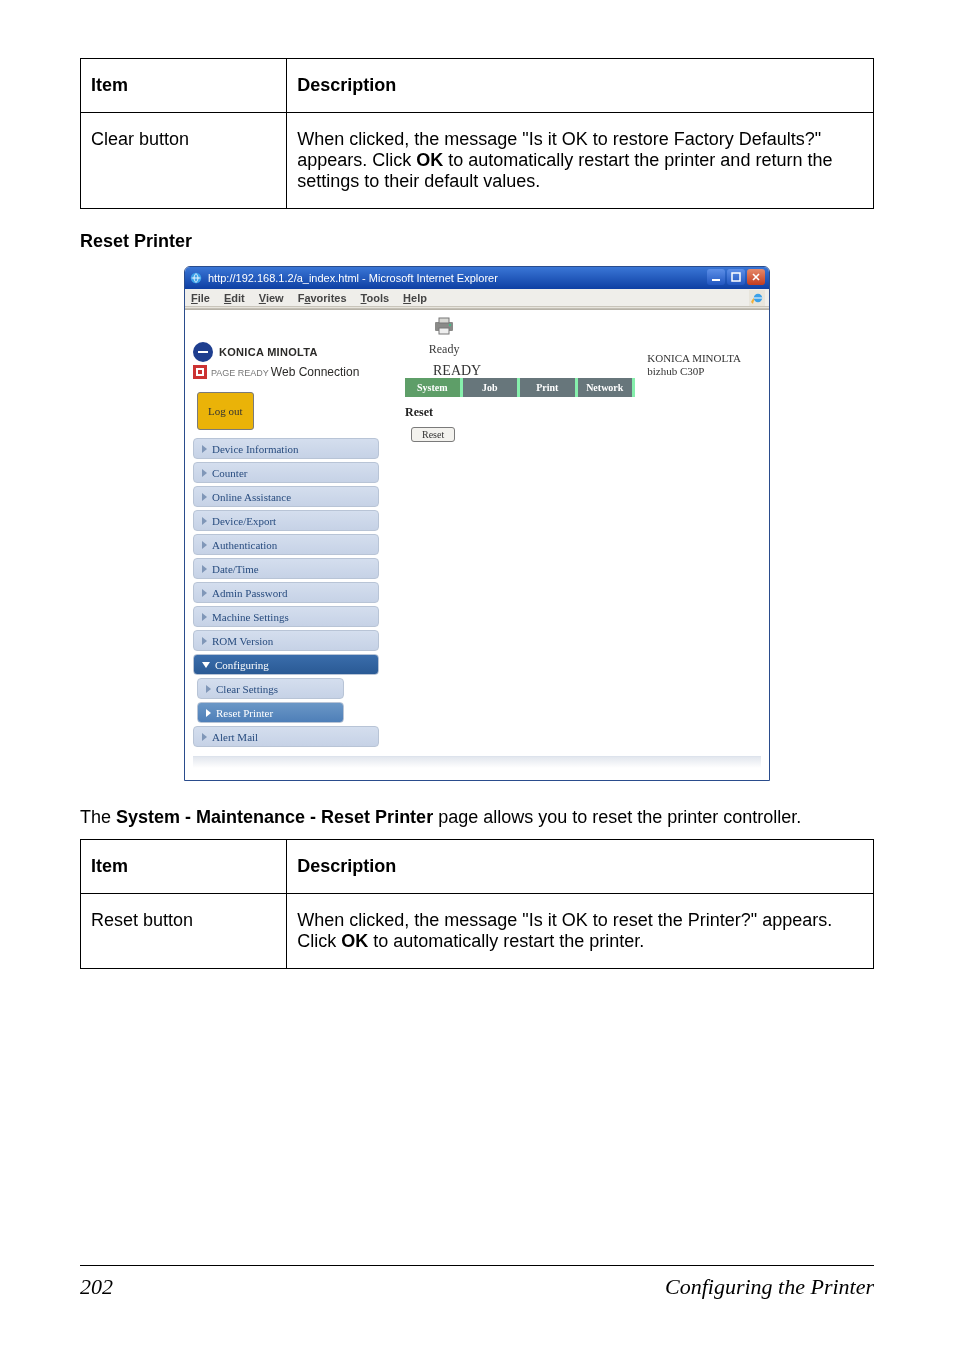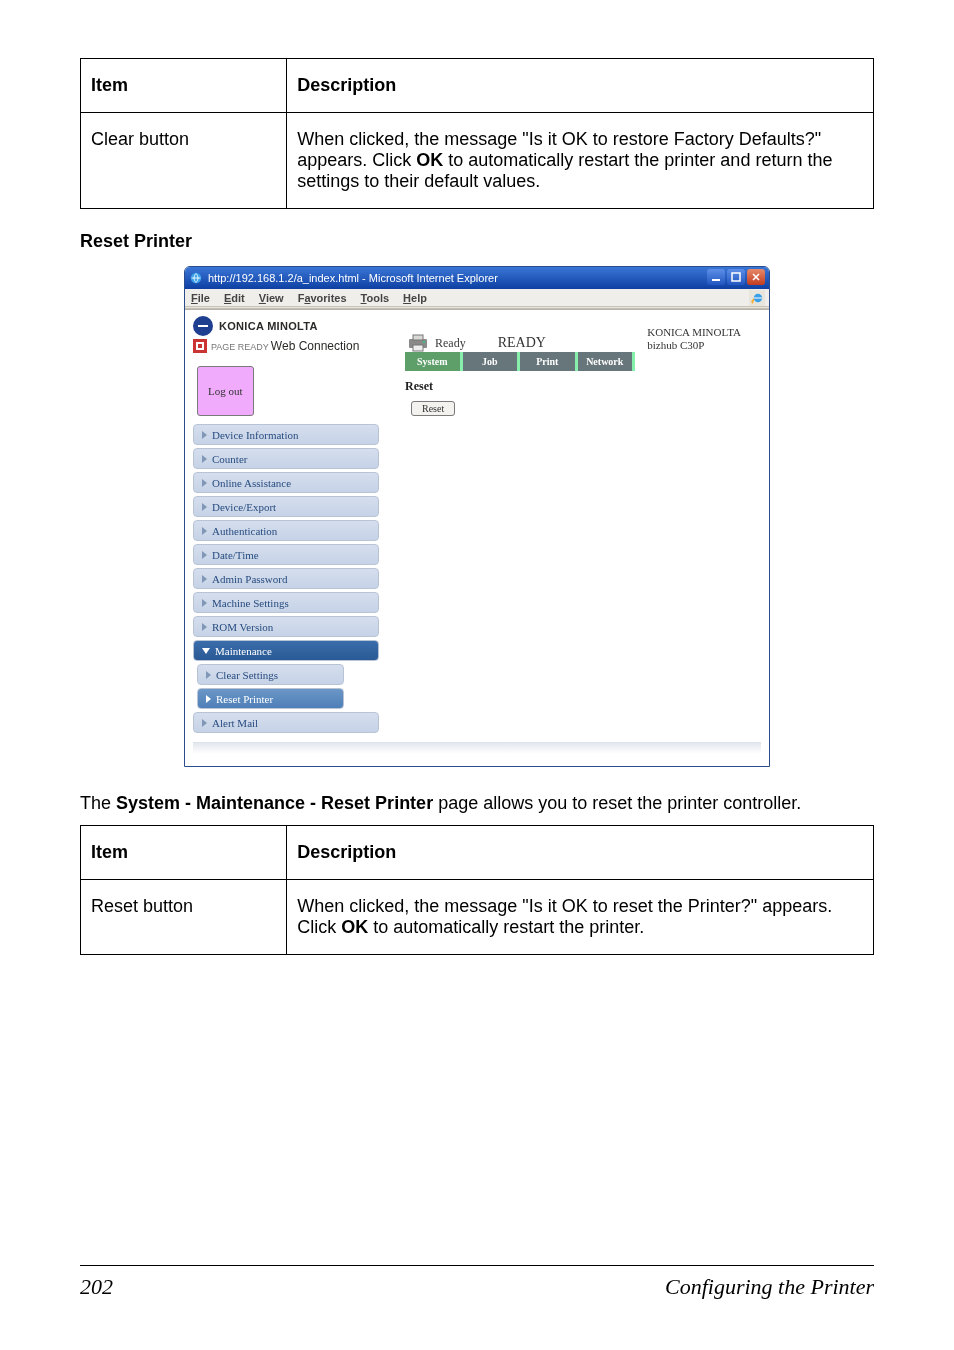--- a/index.html
+++ b/index.html
@@ -68,30 +68,30 @@
   .km-hdr{display:flex;align-items:flex-end;gap:14px;}
   .km-left{min-width:186px;}
   .km-logo{display:flex;align-items:center;gap:6px;}
   .km-circle{width:20px;height:20px;border-radius:50%;background:#1E3E8F;display:flex;align-items:center;justify-content:center;}
   .km-circle span{width:10px;height:2px;background:#fff;display:block;}
   .km-logotxt{font:700 11px Arial;color:#2B2A28;letter-spacing:.3px;}
   .pslogo{margin-top:3px;display:flex;align-items:center;gap:4px;}
   .psicon{width:14px;height:14px;}
   .pstxt{font:400 12px Arial;color:#2B2A28;}
   .pstxt .lt{font-size:9px;color:#777;margin-right:2px;}
-  .ready{display:flex;align-items:center;gap:6px;margin-left:14px;}
+  .ready{display:flex;align-items:center;gap:6px;margin-left:14px;flex-direction:column;}
   .pricon{width:22px;height:20px;}
   .ready-lbl{font:400 12px "Times New Roman",serif;color:#3A3A3A;}
   .ready-big{font:400 14px "Times New Roman",serif;color:#333;margin-left:26px;}
   .km-model{margin-left:auto;text-align:left;padding-top:3px;font:400 11px "Times New Roman",serif;color:#333;line-height:1.25;margin-right:20px;}
 
   .logout{
     margin:14px 0 0 4px; display:inline-block; font:400 11px Tahoma;
-    padding:18px 10px; border:1.5px solid #7A7A7A; border-radius:3px;
-    background:#f0abfc; color:#333;
+    padding:12px 10px; border:1.5px solid #7A7A7A; border-radius:3px;
+    background:#eab308; color:#333;
   }
 
   .twocol{display:flex; gap:18px; margin-top:-1px;}
   .lcol{}
   .tabrow{width:230px;height:19px;display:flex;margin:0 0 8px 8px;background:var(--tabbar);overflow:hidden;}
   .tab{flex:1;display:flex;align-items:center;justify-content:center;font:700 10px Tahoma;color:#fff;border-right:3px solid #86efac;position:relative;}
   .tab.sel{background:var(--km-tabgreen);}
   .tabpanel{flex:1;}
   .rtitle{font:700 12px "Times New Roman",serif;color:#222;margin:6px 0 4px 8px;}
   .rbtn{font:400 10px Tahoma;padding:1px 10px;border:1.2px solid #7A7A7A;border-radius:3px;background:#F3F2EE;color:#333;margin-left:14px;}
@@ -257,21 +257,21 @@
               <div class="sb-item">
                   <span class="tri"></span>
                   <span>Machine Settings</span>
                 </div>
               <div class="sb-item">
                   <span class="tri"></span>
                   <span>ROM Version</span>
                 </div>
               <div class="sb-item expanded">
                   <span class="tri-down"></span>
-                  <span>Maintenance</span>
+                  <span>Configuring</span>
                 </div>
               <div class="sb-item sub">
                   <span class="tri"></span>
                   <span>Clear Settings</span>
                 </div>
               <div class="sb-item sub sel">
                   <span class="tri"></span>
                   <span>Reset Printer</span>
                 </div>
               <div class="sb-item">

